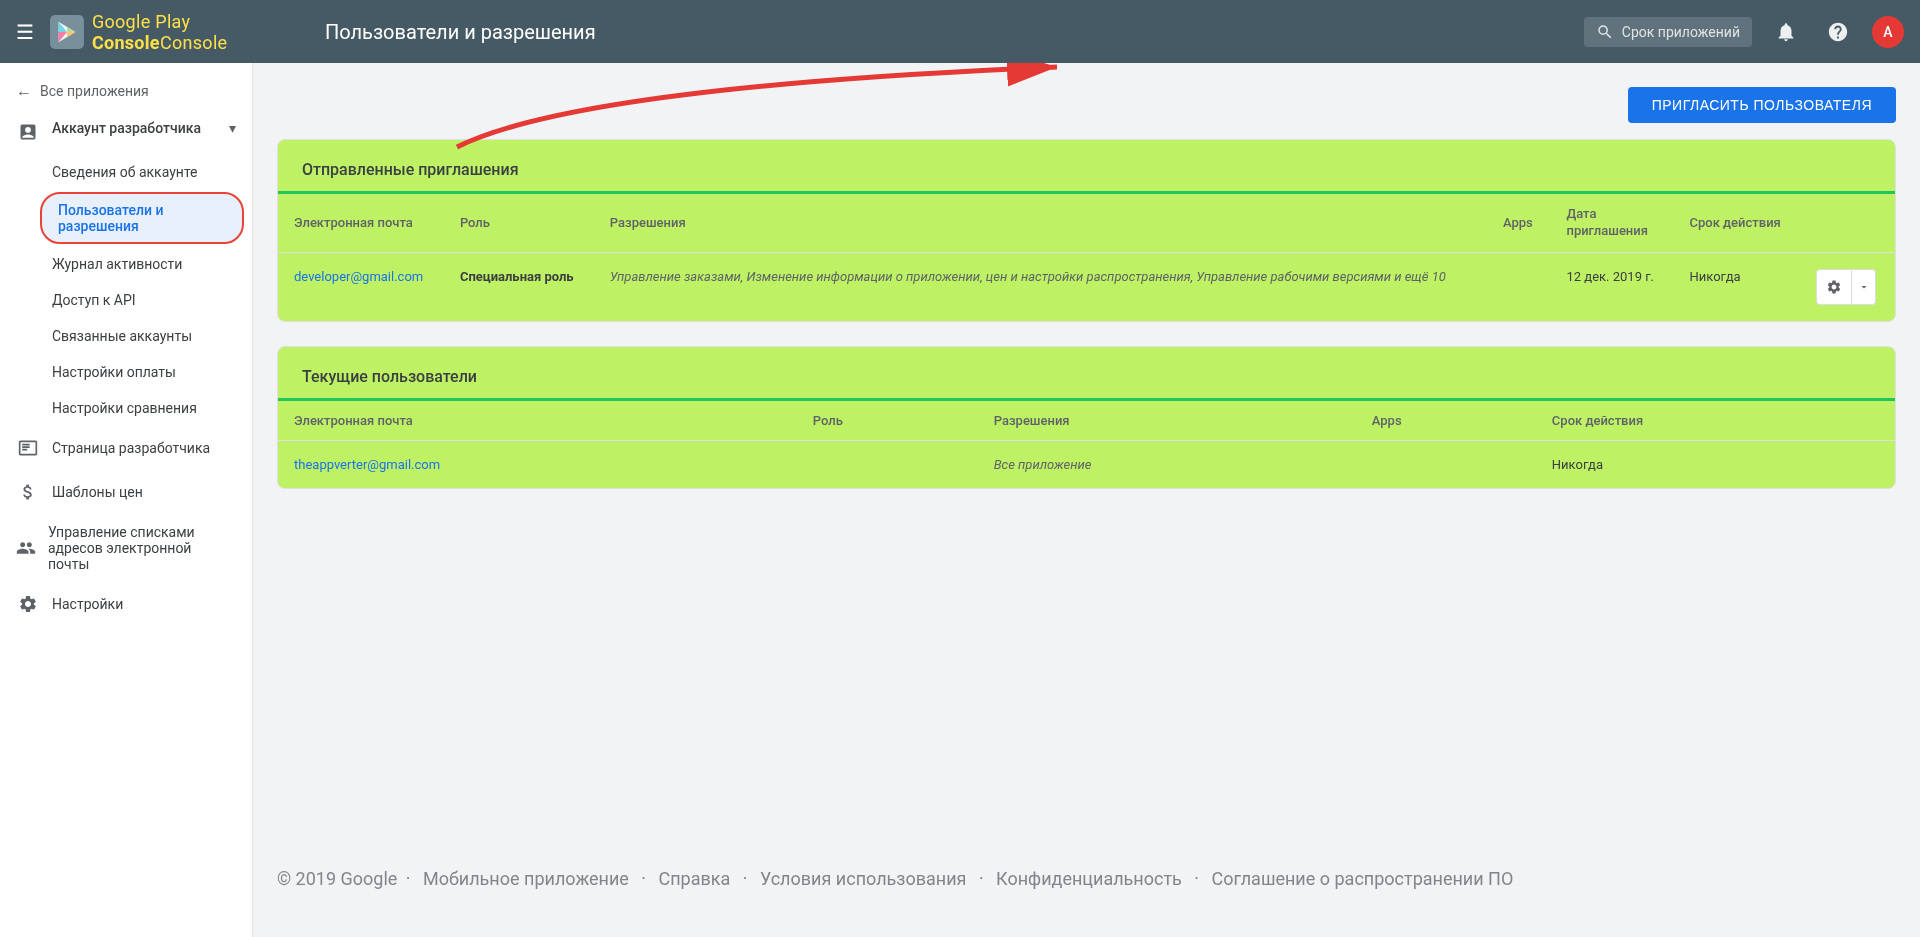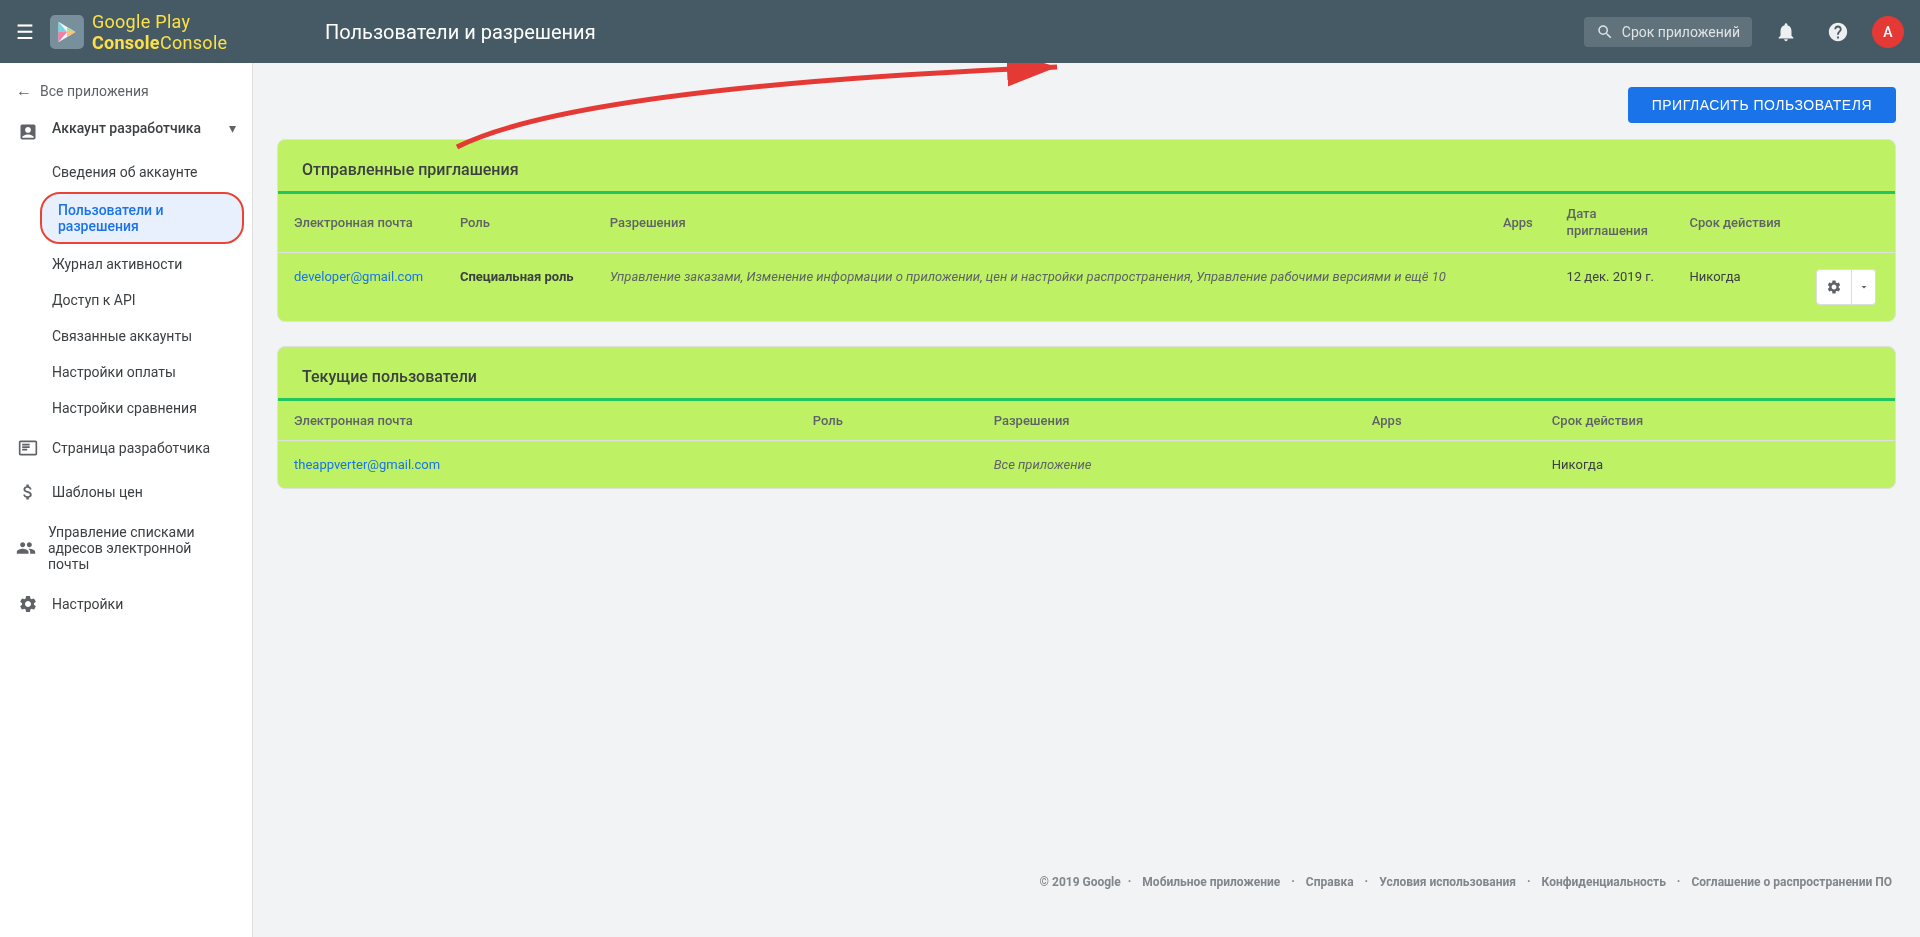--- a/index.html
+++ b/index.html
@@ -290,24 +290,23 @@
       align-items: center;
       justify-content: center;
       font-size: 12px;
       color: #5f6368;
     }
 
     
     .footer {
       margin-top: auto;
       padding: 24px 0;
-      text-align: right;
-      font-size: 12px;
+      text-align: left;
+      font-size: 18px;
       color: #80868b;
-      font-weight: bold;
     }
     .footer a {
       color: #80868b;
       text-decoration: none;
       margin: 0 4px;
     }
     .footer-sep { margin: 0 4px; }
 
     
     .date-col {

